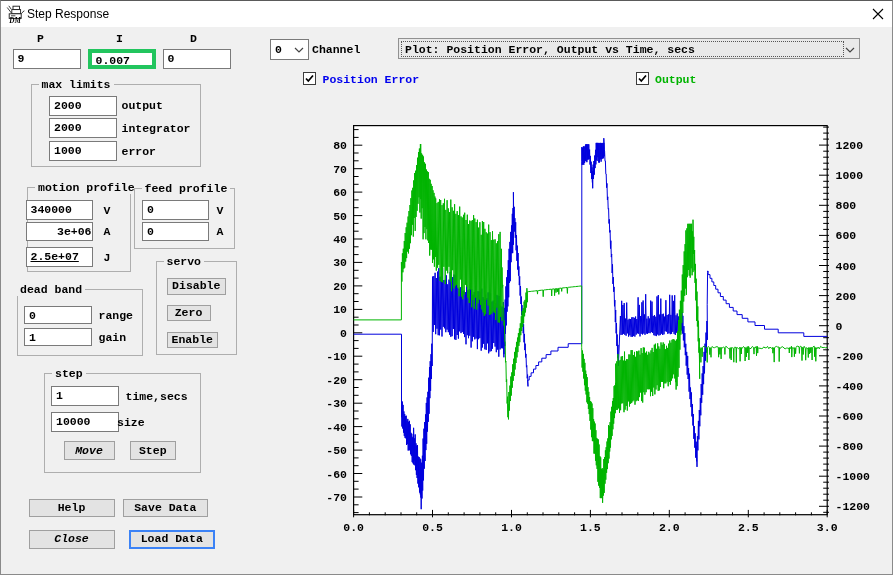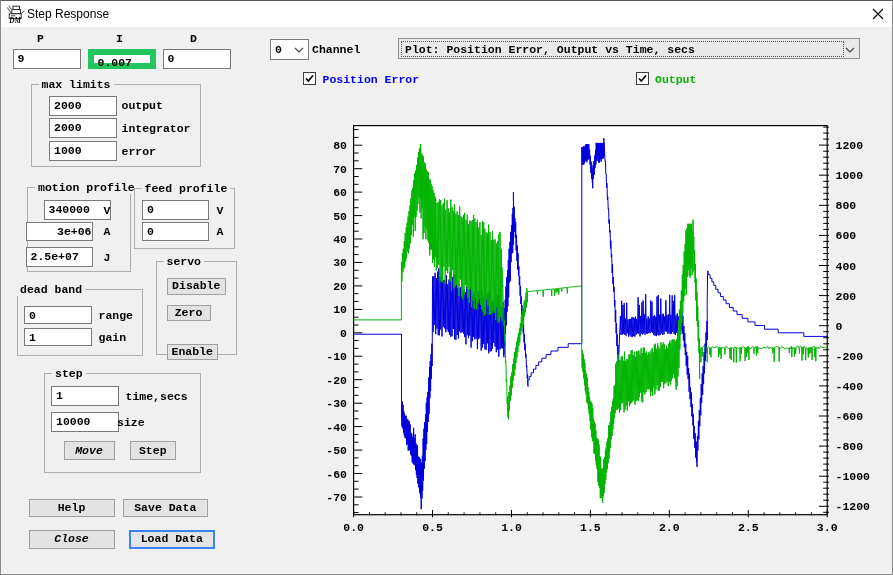--- a/index.html
+++ b/index.html
@@ -29,21 +29,21 @@
 </g>
 <text x="3.2" y="19.3" font-family="Liberation Serif" font-style="italic" font-weight="bold" font-size="7.2" fill="#000">DM</text>
 </svg>
 <svg style="position:absolute;left:871px;top:7px" width="12" height="12" viewBox="0 0 12 12">
 <path d="M1 1L11 11M11 1L1 11" stroke="#000" stroke-width="1.1"></path>
   </svg>
 <div class="lab" style="left:36px;top:31px;color:#000;font-size:11.5px">P</div>
 <div class="lab" style="left:115px;top:31px;color:#000;font-size:11.5px">I</div>
 <div class="lab" style="left:189px;top:31px;color:#000;font-size:11.5px">D</div>
 <div class="in" style="left:11.5px;top:47.5px;width:68px;height:20px;">9</div>
-<div class="in" style="left:86.5px;top:47.5px;width:68px;height:20px;border:6px solid #22c55e;line-height:15px;">0.007</div>
+<div class="in" style="left:86.5px;top:47.5px;width:68px;height:20px;border:4px solid #22c55e;line-height:15px;">0.007</div>
 <div class="in" style="left:161.5px;top:47.5px;width:68px;height:20px;">0</div>
 <div style="position:absolute;left:269px;top:38px;width:39px;height:21px;background:#fff;border:1px solid #7a7a7a"></div>
 <div class="lab" style="left:274px;top:42px;color:#000;font-size:11.5px">0</div>
 <svg style="position:absolute;left:293px;top:45.5px" width="10" height="6" viewBox="0 0 10 6">
     <path d="M1 1L5 5L9 1" stroke="#444" stroke-width="1.2" fill="none"></path>
   </svg>
 <div class="lab" style="left:311px;top:42px;color:#000;font-size:11.5px">Channel</div>
 <div style="position:absolute;left:397px;top:37px;width:461.5px;height:21px;background:#e9e9e9;border:1px solid #919191"></div>
 <div style="position:absolute;left:399.5px;top:39.5px;width:443px;height:16px;border:1px dotted #555"></div>
 <div class="lab" style="left:404px;top:42px;color:#000;font-size:11.5px">Plot: Position Error, Output vs Time, secs</div>
@@ -65,39 +65,39 @@
   </div>
 <div class="in" style="left:48px;top:94.5px;width:67.5px;height:20px;">2000</div>
 <div class="lab" style="left:120.5px;top:98px;color:#000;font-size:11.5px">output</div>
 <div class="in" style="left:48px;top:117px;width:67.5px;height:20px;">2000</div>
 <div class="lab" style="left:120.5px;top:121px;color:#000;font-size:11.5px">integrator</div>
 <div class="in" style="left:48px;top:140px;width:67.5px;height:20px;">1000</div>
 <div class="lab" style="left:120.5px;top:144px;color:#000;font-size:11.5px">error</div>
 <div class="grp" style="left:26px;top:185.5px;width:104px;height:85px">
     <span class="glab" style="left:7px">motion profile</span>
   </div>
-<div class="in" style="left:24.5px;top:199px;width:67px;height:19.5px;margin-left:18px;">340000</div>
+<div class="in" style="left:24.5px;top:199px;width:67px;height:19.5px;">340000</div>
 <div class="lab" style="left:102.5px;top:202.5px;color:#000;font-size:11.5px">V</div>
 <div class="in" style="left:24.5px;top:220.5px;width:67px;height:19.5px;text-align:right;">3e+06</div>
 <div class="lab" style="left:102.5px;top:224px;color:#000;font-size:11.5px">A</div>
-<div class="in" style="left:24.5px;top:246px;width:67px;height:19.5px;">2.5e+07</div>
+<div class="in" style="left:24.5px;top:246px;width:67px;height:19.5px;text-decoration:underline;">2.5e+07</div>
 <div class="lab" style="left:102.5px;top:249.5px;color:#000;font-size:11.5px">J</div>
 <div class="grp" style="left:132.5px;top:187px;width:101px;height:60.5px">
     <span class="glab" style="left:7px">feed profile</span>
   </div>
 <div class="in" style="left:141px;top:199px;width:67px;height:19.5px;">0</div>
 <div class="lab" style="left:215.5px;top:202.5px;color:#000;font-size:11.5px">V</div>
 <div class="in" style="left:141px;top:220.5px;width:67px;height:19.5px;">0</div>
 <div class="lab" style="left:215.5px;top:224px;color:#000;font-size:11.5px">A</div>
 <div class="grp" style="left:154.5px;top:260px;width:81.5px;height:94px">
     <span class="glab" style="left:7px">servo</span>
   </div>
 <div class="btn" style="left:165.5px;top:277px;width:59.5px;height:16.5px;line-height:14.5px;">Disable</div>
 <div class="btn" style="left:165.5px;top:304px;width:44px;height:16px;line-height:14px;">Zero</div>
-<div class="btn" style="left:165.5px;top:343px;width:51.5px;height:16px;line-height:14px;">Enable</div>
+<div class="btn" style="left:165.5px;top:331px;width:51.5px;height:16px;line-height:14px;">Enable</div>
 <div class="grp" style="left:16px;top:287.5px;width:126px;height:67px">
     <span class="glab" style="left:-1px">dead band</span>
   </div>
 <div class="in" style="left:23px;top:304.5px;width:67.5px;height:18.5px;">0</div>
 <div class="lab" style="left:97.5px;top:307.5px;color:#000;font-size:11.5px">range</div>
 <div class="in" style="left:23px;top:327px;width:67.5px;height:18px;">1</div>
 <div class="lab" style="left:97.5px;top:330px;color:#000;font-size:11.5px">gain</div>
 <div class="grp" style="left:43px;top:371.5px;width:157px;height:100px">
     <span class="glab" style="left:7px">step</span>
   </div>

